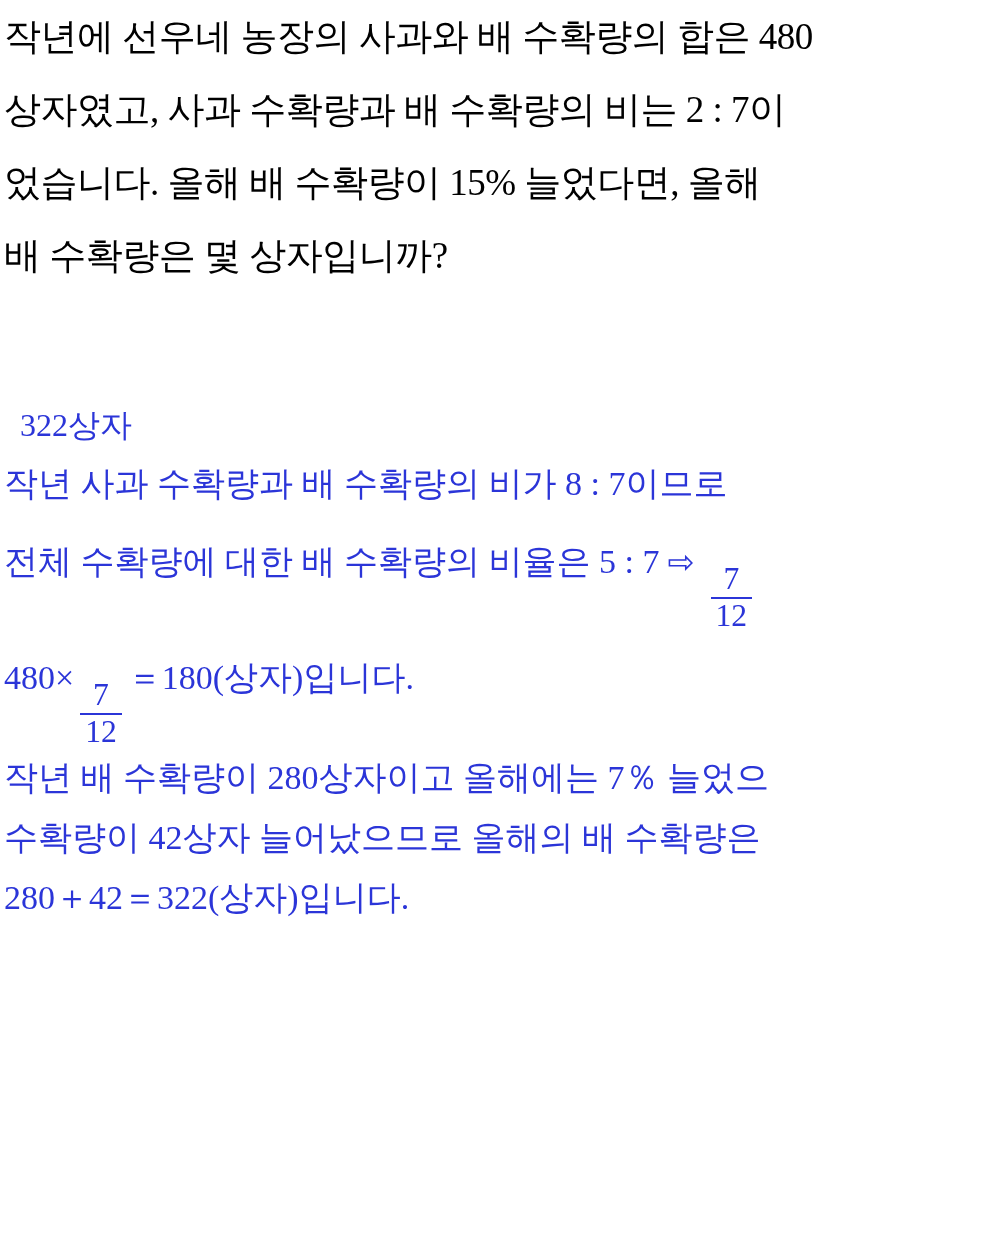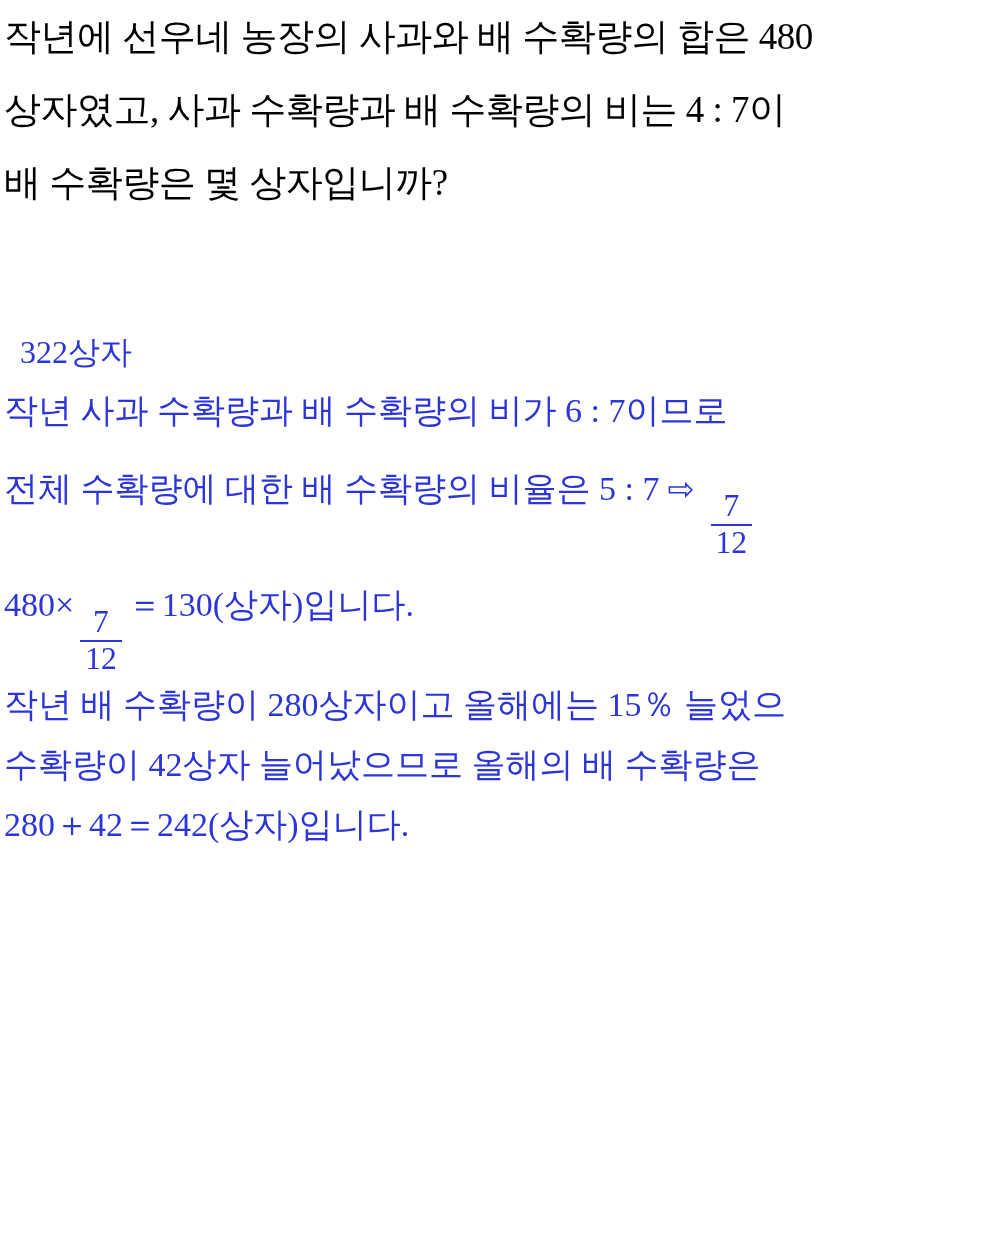--- a/index.html
+++ b/index.html
@@ -104,49 +104,50 @@
     line-height: 60px;
   }
 </style>
 </head>
 <body>
 
 <div class="page">
 
   <div class="question">
     <div class="line">작년에 선우네 농장의 사과와 배 수확량의 합은 480</div>
-    <div class="line">상자였고, 사과 수확량과 배 수확량의 비는 4 : 7이</div>
+    <div class="line">상자였고, 사과 수확량과 배 수확량의 비는 2 : 7이</div>
+    <div class="line">었습니다. 올해 배 수확량이 15% 늘었다면, 올해</div>
     <div class="line">배 수확량은 몇 상자입니까?</div>
   </div>
 
   <div class="gap"></div>
 
   <div class="answer">
 
     <div class="ans-head">322상자</div>
 
-    <div class="line tight">작년 사과 수확량과 배 수확량의 비가 6 : 7이므로</div>
+    <div class="line tight">작년 사과 수확량과 배 수확량의 비가 8 : 7이므로</div>
 
     <div class="line row-frac line-tall">
       <span>전체 수확량에 대한 배 수확량의 비율은 5 : 7</span><span class="arrow">⇨</span><span class="frac">
           <span class="top num">7</span>
           <span class="bar"></span>
           <span class="bot num">12</span>
         </span>
     </div>
 
 
 
     <div class="line row-frac line-tall2">
       <span class="num">480×</span><span class="frac">
           <span class="top num">7</span>
           <span class="bar"></span>
           <span class="bot num">12</span>
-        </span><span>＝130(상자)입니다.</span>
+        </span><span>＝180(상자)입니다.</span>
     </div>
 
-    <div class="line tight">작년 배 수확량이 280상자이고 올해에는 15％ 늘었으</div>
+    <div class="line tight">작년 배 수확량이 280상자이고 올해에는 7％ 늘었으</div>
     <div class="line tight">수확량이 42상자 늘어났으므로 올해의 배 수확량은</div>
-    <div class="line tight">280＋42＝242(상자)입니다.</div>
+    <div class="line tight">280＋42＝322(상자)입니다.</div>
 
   </div>
 
 </div>
 
 </body></html>

